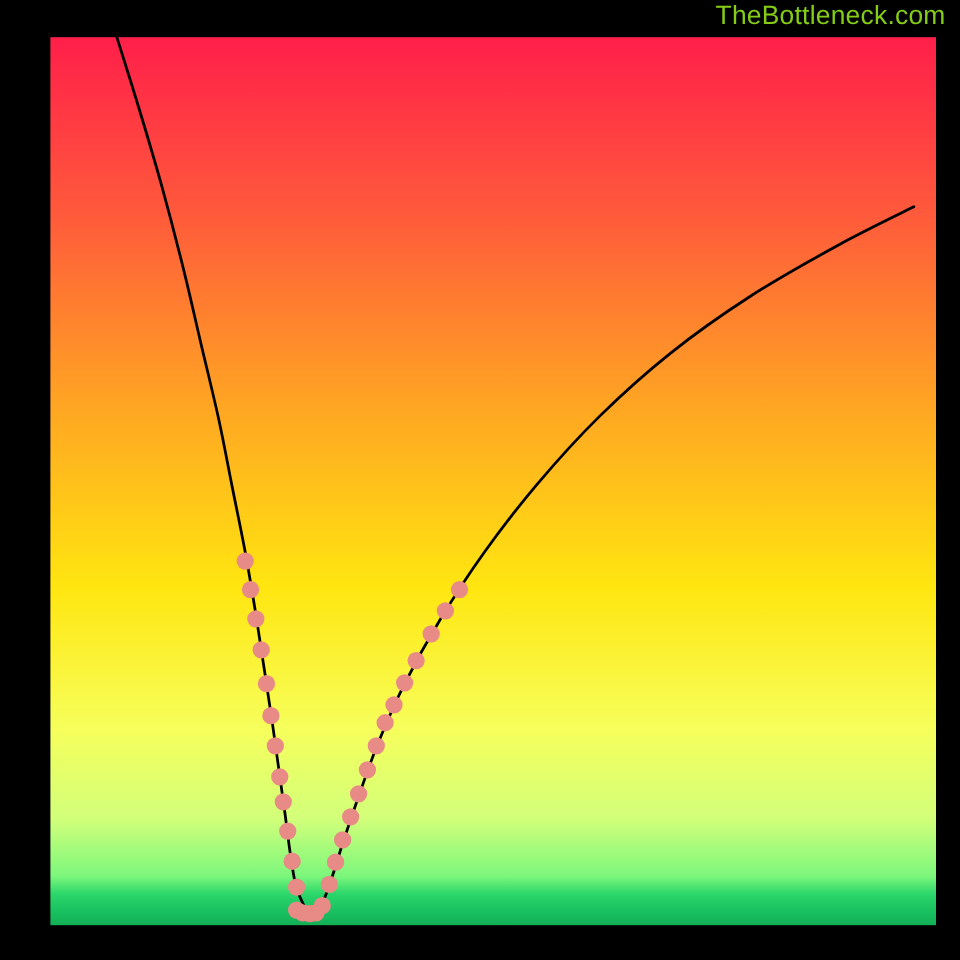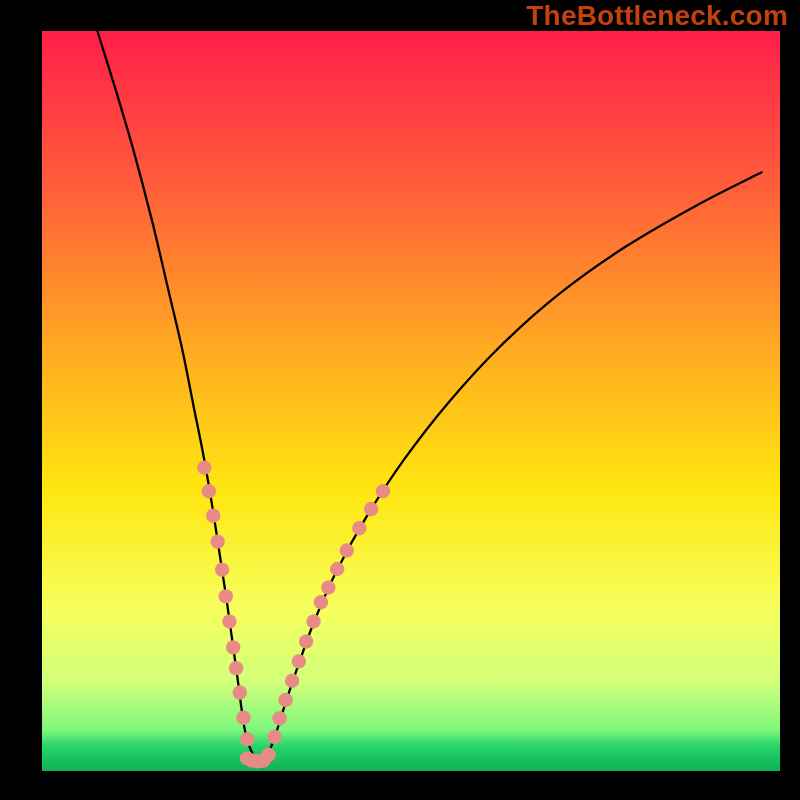--- a/index.html
+++ b/index.html
@@ -13,23 +13,23 @@
   }
   .canvas-wrap {
     position: relative;
     width: 800px;
     height: 800px;
   }
   .watermark {
     position: absolute;
     top: 0;
     right: 12px;
-    font-size: 28px;
-    font-weight: 700;
-    color: #c2410c;
+    font-size: 22px;
+    font-weight: 400;
+    color: #84cc16;
     letter-spacing: 0.2px;
     z-index: 10;
     user-select: none;
   }
   svg {
     display: block;
   }
 </style>
 </head>
 <body>

